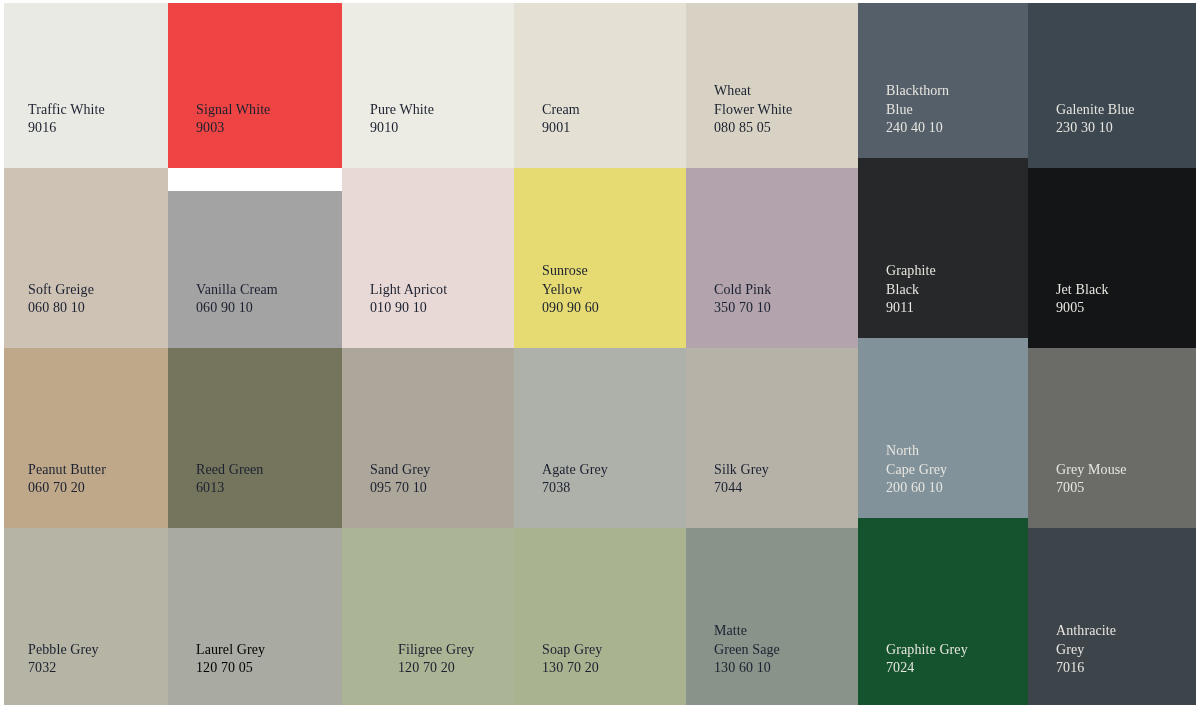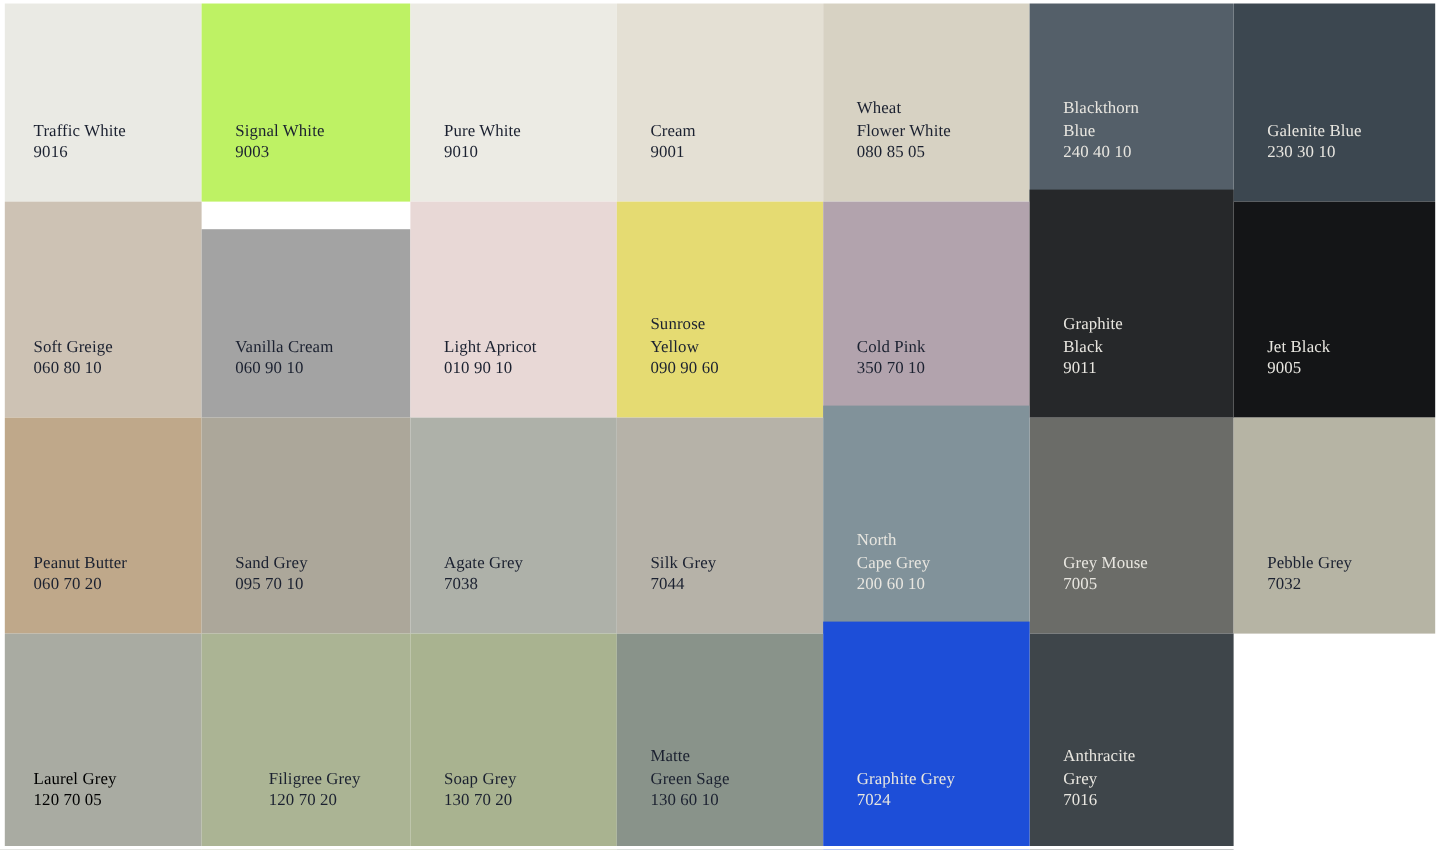--- a/index.html
+++ b/index.html
@@ -71,21 +71,21 @@
     z-index: 2;
   }
 </style>
 </head>
 <body>
 
 <div id="palette-grid" style="background: rgb(255, 255, 255);">
     <div class="swatch" style="background: rgb(234, 234, 228);">
       <div class="swatch-label" style="color: rgb(27, 33, 48);"><span class="swatch-name">Traffic White</span><span class="swatch-code">9016</span></div>
     </div>
-    <div class="swatch" style="background: #bef264;">
+    <div class="swatch" style="background: #ef4444;">
       <div class="swatch-label" style="color: rgb(27, 33, 48);"><span class="swatch-name">Signal  White</span><span class="swatch-code">9003</span></div>
     </div>
     <div class="swatch" style="background: rgb(236, 235, 228);">
       <div class="swatch-label" style="color: rgb(27, 33, 48);"><span class="swatch-name">Pure  White</span><span class="swatch-code">9010</span></div>
     </div>
     <div class="swatch" style="background: rgb(228, 224, 212);">
       <div class="swatch-label" style="color: rgb(27, 33, 48);"><span class="swatch-name">Cream</span><span class="swatch-code">9001</span></div>
     </div>
     <div class="swatch" style="background: rgb(215, 210, 195);">
       <div class="swatch-label" style="color: rgb(27, 33, 48);"><span class="swatch-name">Wheat
@@ -117,20 +117,23 @@
     <div class="swatch bleed-top" style="background: rgb(38, 40, 42);">
       <div class="swatch-label" style="color: rgb(232, 230, 224);"><span class="swatch-name">Graphite
 Black</span><span class="swatch-code">9011</span></div>
     </div>
     <div class="swatch" style="background: rgb(20, 21, 23);">
       <div class="swatch-label" style="color: rgb(232, 230, 224);"><span class="swatch-name">Jet Black</span><span class="swatch-code">9005</span></div>
     </div>
     <div class="swatch" style="background: rgb(191, 168, 138);">
       <div class="swatch-label" style="color: rgb(27, 33, 48); margin-top: 20px;"><span class="swatch-name">Peanut Butter</span><span class="swatch-code">060 70 20</span></div>
     </div>
+    <div class="swatch" style="background: rgb(116, 117, 92);">
+      <div class="swatch-label" style="color: rgb(27, 33, 48);"><span class="swatch-name">Reed Green</span><span class="swatch-code">6013</span></div>
+    </div>
     <div class="swatch" style="background: rgb(172, 167, 154);">
       <div class="swatch-label" style="color: rgb(27, 33, 48);"><span class="swatch-name">Sand Grey</span><span class="swatch-code">095 70 10</span></div>
     </div>
     <div class="swatch" style="background: rgb(174, 177, 169);">
       <div class="swatch-label" style="color: rgb(27, 33, 48);"><span class="swatch-name">Agate Grey</span><span class="swatch-code">7038</span></div>
     </div>
     <div class="swatch" style="background: rgb(182, 178, 168);">
       <div class="swatch-label" style="color: rgb(27, 33, 48);"><span class="swatch-name">Silk Grey</span><span class="swatch-code">7044</span></div>
     </div>
     <div class="swatch bleed-top" style="background: rgb(129, 146, 154);">
@@ -149,20 +152,20 @@
     <div class="swatch" style="background: rgb(171, 180, 148);">
       <div class="swatch-label" style="color: rgb(27, 33, 48); margin-left: 28px;"><span class="swatch-name">Filigree Grey</span><span class="swatch-code">120 70 20</span></div>
     </div>
     <div class="swatch" style="background: rgb(169, 179, 144);">
       <div class="swatch-label" style="color: rgb(27, 33, 48);"><span class="swatch-name">Soap Grey</span><span class="swatch-code">130 70 20</span></div>
     </div>
     <div class="swatch" style="background: rgb(137, 147, 138);">
       <div class="swatch-label" style="color: rgb(27, 33, 48);"><span class="swatch-name">Matte
 Green Sage</span><span class="swatch-code">130 60 10</span></div>
     </div>
-    <div class="swatch bleed-top" style="background: #1d4ed8;">
+    <div class="swatch bleed-top" style="background: #14532d;">
       <div class="swatch-label" style="color: rgb(232, 230, 224);"><span class="swatch-name">Graphite Grey</span><span class="swatch-code">7024</span></div>
     </div>
     <div class="swatch" style="background: rgb(62, 69, 74);">
       <div class="swatch-label" style="color: rgb(232, 230, 224);"><span class="swatch-name">Anthracite
 Grey</span><span class="swatch-code">7016</span></div>
     </div>
   </div>
 
 </body></html>

